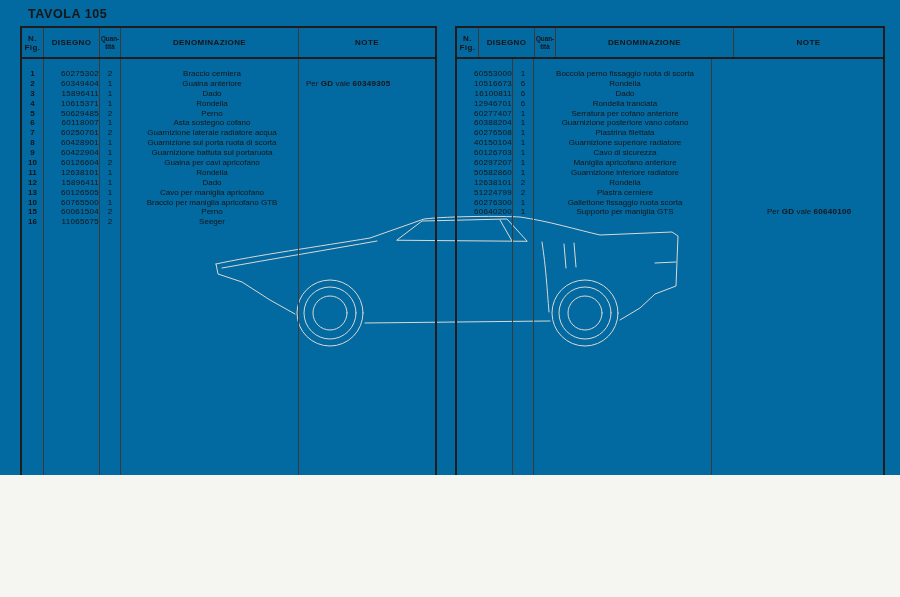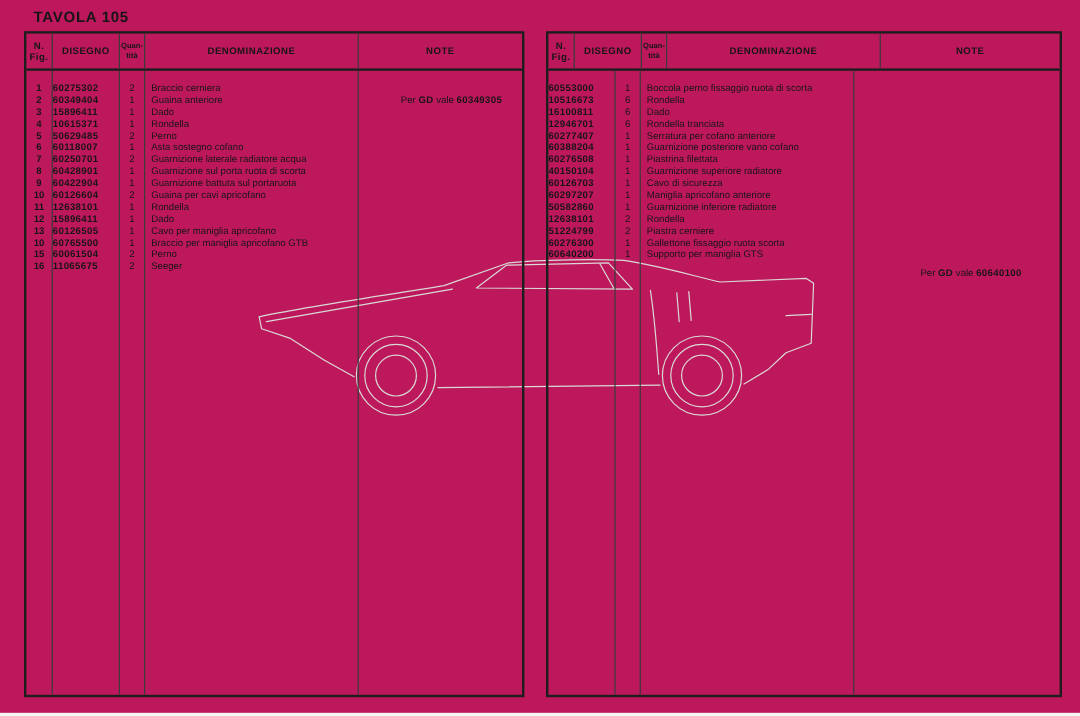--- a/index.html
+++ b/index.html
@@ -1,17 +1,17 @@
 <!DOCTYPE html>
 <html><head>
 <meta charset="utf-8">
 <style>
   html,body{margin:0;padding:0;}
   body{background:#f5f5f1;font-family:"Liberation Sans", sans-serif;}
-  .page{position:relative;width:900px;height:594px;background:#be185d;color:#151515;overflow:hidden;}
+  .page{position:relative;width:900px;height:475px;background:#0369a1;color:#151515;overflow:hidden;}
 
   .page-title{position:absolute;left:28px;top:7px;font-size:12.5px;font-weight:bold;letter-spacing:0.6px;}
 
   .car-svg{position:absolute;left:212px;top:208px;z-index:0;}
 
   .ptable{position:absolute;top:26px;height:555px;border:2px solid #1d1d1d;box-sizing:border-box;
           display:flex;flex-direction:column;background:transparent;z-index:1;}
   .ptable.left{left:20px;width:417px;}
   .ptable.right{left:455px;width:430px;}
 
@@ -26,27 +26,27 @@
   .c-qty{width:21px;}
   .c-denom{width:178px;}
   .c-note{flex:1;}
 
   .tbody{flex:1;display:flex;position:relative;}
   .col{box-sizing:border-box;border-right:1px solid #3a3a3a;padding-top:10px;position:relative;}
   .col:last-child{border-right:none;}
 
   .cell{height:9.9px;line-height:9.9px;font-size:8px;white-space:nowrap;overflow:visible;}
   .cell.fig{text-align:center;font-weight:bold;}
-  .cell.disegno{text-align:left;font-weight:bold;letter-spacing:0.3px;}
+  .cell.disegno{text-align:right;font-weight:normal;letter-spacing:0.3px;}
   .cell.qty{text-align:center;}
-  .cell.denom{padding-left:5px;}
+  .cell.denom{padding-left:5px;text-align:center;}
 
   .note-text{position:absolute;left:7px;font-size:8px;line-height:9.9px;white-space:nowrap;}
-  .ptable.left  .note-text{top:20px;margin-left:28px;}
-  .ptable.right .note-text{top:164px;padding-left:48px;}
+  .ptable.left  .note-text{top:20px;}
+  .ptable.right .note-text{top:148px;padding-left:48px;}
   .note-text b{letter-spacing:0.3px;}
 </style>
 </head>
 <body>
 
 <div class="page">
 
   <div class="page-title">TAVOLA 105</div>
 
   <svg class="car-svg" width="480" height="145" viewBox="0 0 480 145" fill="none" stroke="#d9d9d4" stroke-width="1" stroke-linejoin="round" stroke-linecap="round">

